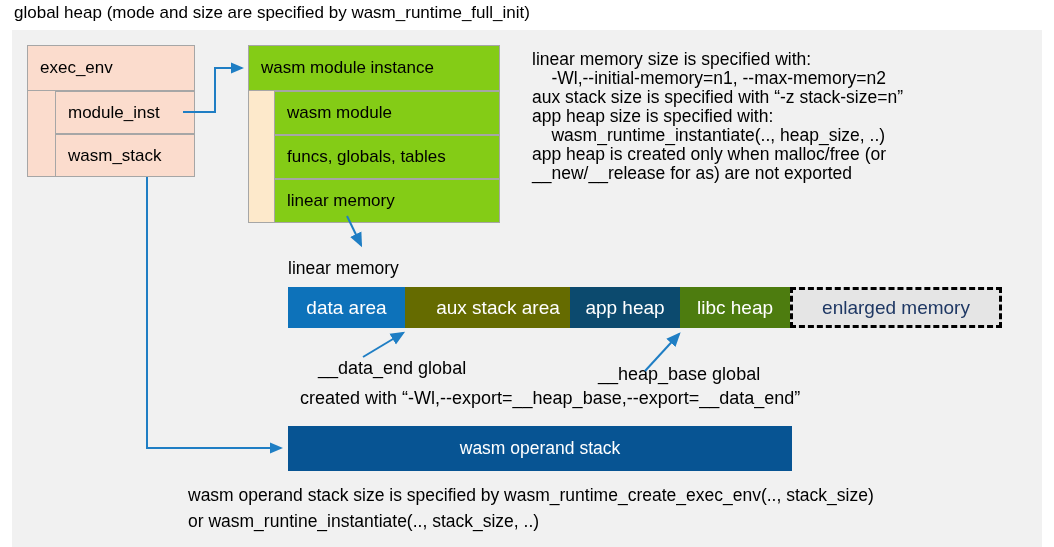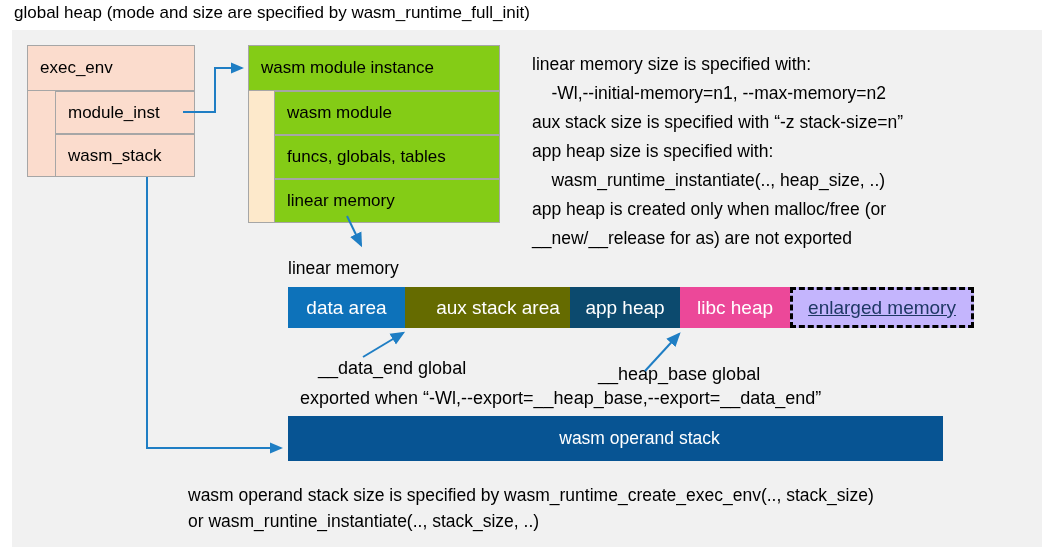--- a/index.html
+++ b/index.html
@@ -59,21 +59,21 @@
   #wasm-mod   { left: 274px; top: 91px;  width: 226px; height: 44px; }
   #funcs      { left: 274px; top: 135px; width: 226px; height: 44px; }
   #lin-mem-row{ left: 274px; top: 179px; width: 226px; height: 44px; }
 
   
   #info-text {
     position: absolute;
     left: 532px;
     top: 50px;
     font-size: 17.5px;
-    line-height: 29px;
+    line-height: 19px;
     color: #000000;
     white-space: pre;
   }
 
   
   #lin-mem-label {
     position: absolute;
     left: 288px;
     top: 258px;
     font-size: 17.5px;
@@ -94,54 +94,52 @@
     align-items: center;
     justify-content: center;
     color: #ffffff;
     font-size: 19px;
     box-sizing: border-box;
     white-space: nowrap;
   }
   .seg-data  { width: 117px; background: #0d72ba; }
   .seg-aux   { width: 165px; background: #656b00; padding-left: 21px; }
   .seg-app   { width: 110px; background: #0c4a6e; }
-  .seg-libc  { width: 110px; background: #ec4899; }
+  .seg-libc  { width: 110px; background: #4d7c0f; }
   .seg-enl   {
-    width: 184px;
-    background: #c4b5fd;
+    width: 212px;
+    background: #e5e5e5;
     color: #1f3864;
     border: 3px dashed #000000;
-    text-decoration: underline;
   }
 
   
   .annot {
     position: absolute;
     font-size: 18px;
     color: #000000;
     white-space: nowrap;
   }
   #annot-data-end  { left: 318px; top: 358px; }
   #annot-heap-base { left: 598px; top: 364px; }
   #annot-exported  { left: 300px; top: 388px; }
 
   
   #operand-stack {
     position: absolute;
     left: 288px;
-    top: 416px;
-    width: 607px;
+    top: 426px;
+    width: 504px;
     height: 45px;
     background: #075493;
     display: flex;
     align-items: center;
     justify-content: center;
     color: #ffffff;
     font-size: 17.5px;
-    padding-left: 48px;
   }
 
   
   #bottom-text {
     position: absolute;
     left: 188px;
     top: 482px;
     font-size: 17.5px;
     line-height: 26px;
     color: #000000;
@@ -206,21 +204,21 @@
   <div id="mem-bar">
     <div class="seg seg-data">data area</div>
     <div class="seg seg-aux">aux stack area</div>
     <div class="seg seg-app">app heap</div>
     <div class="seg seg-libc">libc heap</div>
     <div class="seg seg-enl">enlarged memory</div>
   </div>
 
   <div class="annot" id="annot-data-end">__data_end global</div>
   <div class="annot" id="annot-heap-base">__heap_base global</div>
-  <div class="annot" id="annot-exported">exported when “-Wl,--export=__heap_base,--export=__data_end”</div>
+  <div class="annot" id="annot-exported">created with “-Wl,--export=__heap_base,--export=__data_end”</div>
 
   <div id="operand-stack">
     <span>wasm operand stack</span>
   </div>
 
   <div id="bottom-text">wasm operand stack size is specified by wasm_runtime_create_exec_env(.., stack_size)
 or wasm_runtine_instantiate(.., stack_size, ..)</div>
 
   <svg id="connectors" viewBox="0 0 1054 547" width="1054" height="547">
     <defs>

